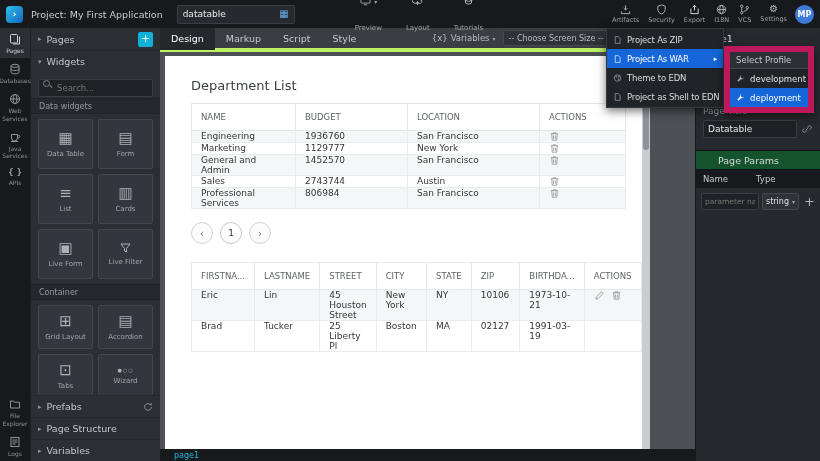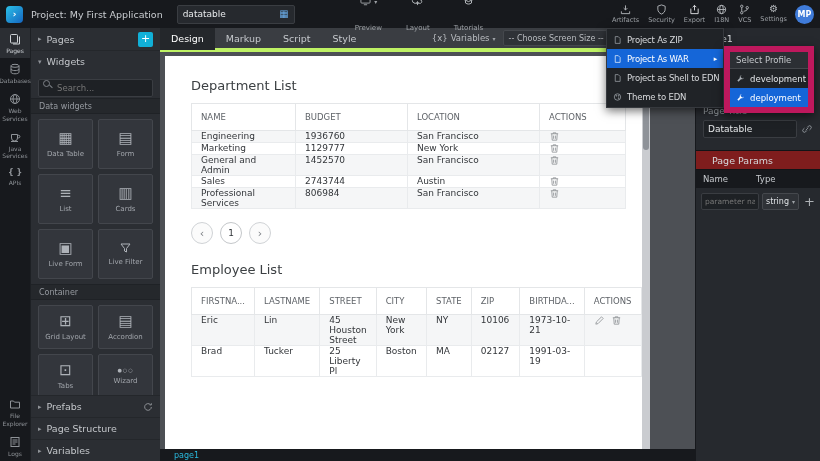--- a/index.html
+++ b/index.html
@@ -101,22 +101,22 @@
   .pgbtn.current{background:#fff;border-color:#c4c7ca;color:#2f3337;font-size:9px}
 
   
   .rightpanel{position:absolute;left:695px;top:28px;width:125px;height:433px;background:#26292e;
     border-left:1px solid #17191d;z-index:10}
   .rp-head{height:20px;display:flex;align-items:center;padding:0 7px;color:#dfe2e5;font-size:9.5px}
   .rp-label{margin:58px 7px 4px;color:#9aa0a6;font-size:9px}
   .rp-titlerow{display:flex;align-items:center;gap:4px;padding:0 7px}
   .rp-input{flex:1;height:18px;background:#1e2125;border:1px solid #3a3d42;border-radius:2px;
     color:#e6e8ea;font-size:9px;padding:0 4px;font-family:inherit;min-width:0;outline:none}
-  .rp-sechead{margin-top:12px;height:20px;background:#7f1d1d;border-top:1px solid #121417;
-    border-bottom:1px solid #121417;display:flex;align-items:center;padding:0 16px;color:#d5d8db;font-size:9.5px}
+  .rp-sechead{margin-top:12px;height:20px;background:#14532d;border-top:1px solid #121417;
+    border-bottom:1px solid #121417;display:flex;align-items:center;padding:0 22px;color:#d5d8db;font-size:9.5px}
   .param-head{display:flex;background:#17191d;height:18px;align-items:center;color:#c6c9cd;font-size:8.5px}
   .param-head .c1{width:60px;padding-left:7px}
   .param-head .c2{flex:1}
   .param-row{display:flex;align-items:center;gap:3px;padding:5px 5px}
   .param-input{width:58px;height:17px;background:#1e2125;border:1px solid #3a3d42;color:#cfd2d6;
     font-size:7.5px;padding:0 3px;border-radius:2px;font-family:inherit;outline:none}
   .param-select{width:38px;height:17px;background:#2f3237;border:1px solid #45484d;border-radius:2px;
     color:#dfe2e5;font-size:8px;display:flex;align-items:center;justify-content:space-between;padding:0 3px}
   .param-add{color:#aeb2b6;font-size:13px;margin-left:2px;line-height:1}
 
@@ -523,21 +523,20 @@
         </tr>
       </tbody>
         </table>
 
       <div class="pager">
         <div class="pgbtn">‹</div>
         <div class="pgbtn current">1</div>
         <div class="pgbtn">›</div>
       </div>
 
-      <div class="list-title" style="margin-top:0">Employee List</div>
       <table class="tbl">
         <colgroup>
             <col style="width:56px">
             <col style="width:46px">
             <col style="width:53px">
             <col style="width:52px">
             <col style="width:44px">
             <col style="width:54px">
             <col style="width:57px">
             <col style="width:60px">
@@ -639,38 +638,38 @@
           <svg width="9" height="10" viewBox="0 0 12 12">
             <path d="M3 1.5h4L9.5 4v6.5H3z" fill="none" stroke="currentColor" stroke-width="0.9"></path>
           </svg>
         </span>
       <span>Project As WAR</span>
       <span class="m-caret">▸</span>
     </div>
     <div class="m-item">
       <span class="m-ic">
           <svg width="9" height="10" viewBox="0 0 12 12">
-            <path d="M3 1.5h4L9.5 4v6.5H3z" fill="none" stroke="currentColor" stroke-width="0.9"></path>
-          </svg>
-        </span>
-      <span>Project as Shell to EDN</span>
-    </div>
-    <div class="m-item">
-      <span class="m-ic">
-          <svg width="9" height="10" viewBox="0 0 12 12">
             <g fill="none" stroke="currentColor" stroke-width="0.9">
               <circle cx="6" cy="6" r="4.3"></circle>
               <circle cx="4.4" cy="4.4" r="0.6"></circle>
               <circle cx="7.6" cy="4.4" r="0.6"></circle>
               <circle cx="7.6" cy="7.6" r="0.6"></circle>
             </g>
           </svg>
         </span>
       <span>Theme to EDN</span>
     </div>
+    <div class="m-item">
+      <span class="m-ic">
+          <svg width="9" height="10" viewBox="0 0 12 12">
+            <path d="M3 1.5h4L9.5 4v6.5H3z" fill="none" stroke="currentColor" stroke-width="0.9"></path>
+          </svg>
+        </span>
+      <span>Project as Shell to EDN</span>
+    </div>
   </div>
 
   <div class="submenu">
     <div class="sm-head">Select Profile</div>
     <div class="sm-item">
       <span>
           <svg width="9" height="9" viewBox="0 0 12 12">
             <path d="M7.5 1.8a2.6 2.6 0 0 0-2.4 3.6L1.8 8.7 3.3 10.2l3.3-3.3a2.6 2.6 0 0 0 3.6-2.4L8.5 6.2 5.8 3.5 7.5 1.8z" fill="#aab0b6"></path>
           </svg>
         </span>

